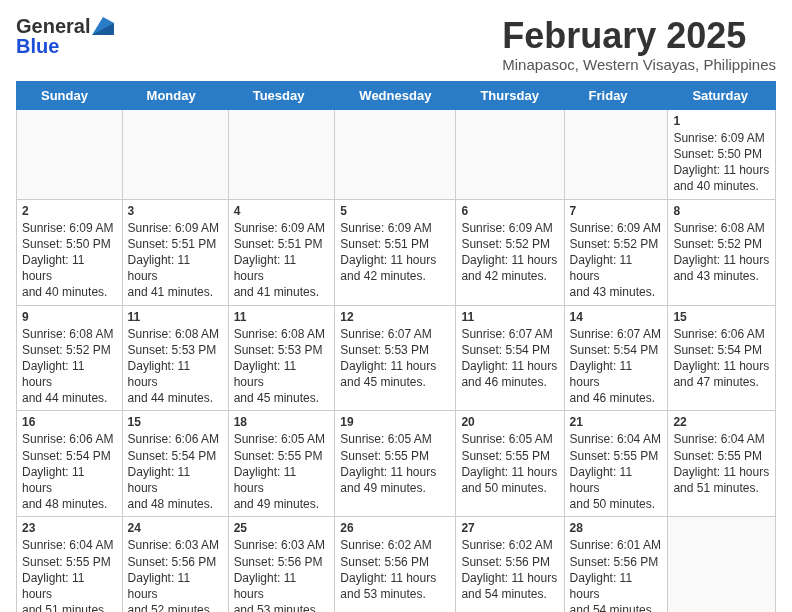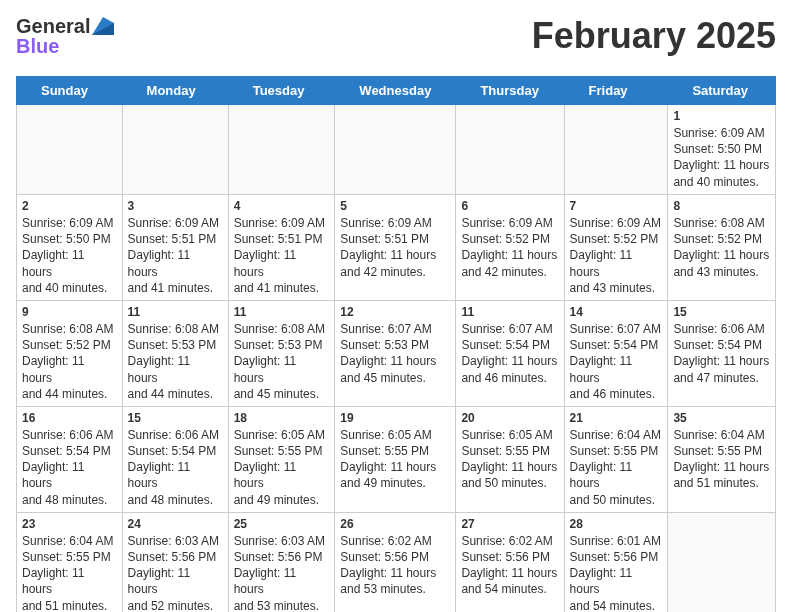--- a/index.html
+++ b/index.html
@@ -7,37 +7,37 @@
       font-family: Arial, sans-serif;
       background: #fff;
       width: 792px;
       min-height: 612px;
       padding: 16px;
     }
     .header {
       display: flex;
       justify-content: space-between;
       align-items: flex-start;
-      margin-bottom: 20px;
+      margin-bottom: 8px;
     }
     .logo {
       display: flex;
       flex-direction: column;
       align-items: flex-start;
     }
     .logo-text-general {
       font-size: 20px;
       font-weight: bold;
       color: #333;
       line-height: 1;
     }
     .logo-text-blue {
       font-size: 20px;
       font-weight: bold;
-      color: #8b5cf6;
+      color: #1d4ed8;
       line-height: 1;
     }
     .logo-icon {
       display: inline-block;
       width: 22px;
       height: 18px;
       margin-left: 2px;
       vertical-align: middle;
     }
     .logo-row {
@@ -105,20 +105,21 @@
       <span class="logo-text-general">General</span>
       <svg class="logo-icon" viewBox="0 0 22 18" xmlns="http://www.w3.org/2000/svg">
         <polygon points="0,18 22,18 22,6 11,0" fill="#2a7cc7"></polygon>
         <polygon points="0,18 22,18 22,6" fill="#1a5a9a"></polygon>
       </svg>
     </div>
     <span class="logo-text-blue">Blue</span>
   </div>
   <div class="title-block">
     <div class="calendar-title">February 2025</div>
+    <div class="calendar-subtitle">Minapasoc, Western Visayas, Philippines</div>
   </div>
 </div>
 
 <table class="calendar">
   <thead>
     <tr>
       <th>Sunday</th>
       <th>Monday</th>
       <th>Tuesday</th>
       <th>Wednesday</th>
@@ -282,21 +283,21 @@
 and 50 minutes.</div>
         </td>
         <td>
           <span class="day-number">21</span>
           <div class="day-info" style="white-space: pre-line;">Sunrise: 6:04 AM
 Sunset: 5:55 PM
 Daylight: 11 hours
 and 50 minutes.</div>
         </td>
         <td>
-          <span class="day-number">35</span>
+          <span class="day-number">22</span>
           <div class="day-info" style="white-space: pre-line;">Sunrise: 6:04 AM
 Sunset: 5:55 PM
 Daylight: 11 hours
 and 51 minutes.</div>
         </td>
       </tr>
       <tr>
         <td>
           <span class="day-number">23</span>
           <div class="day-info" style="white-space: pre-line;">Sunrise: 6:04 AM

